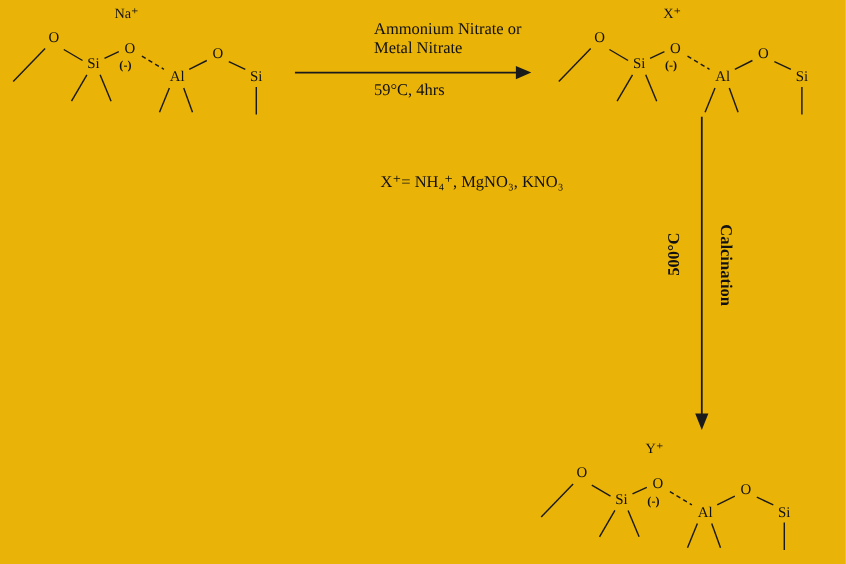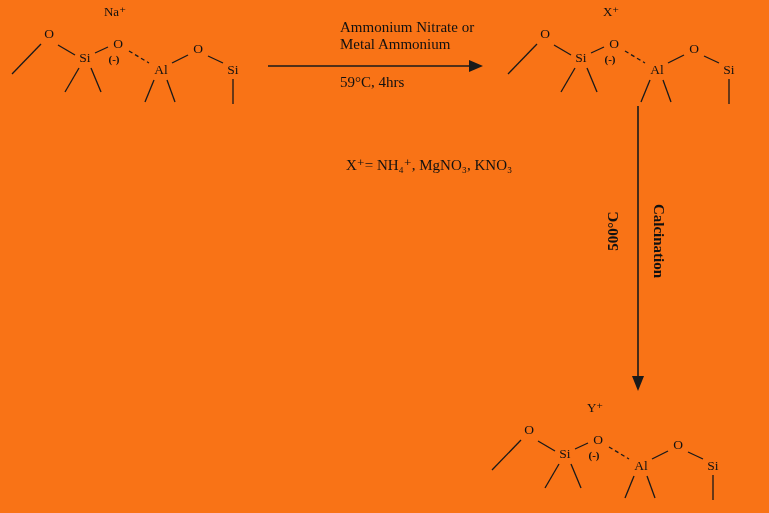--- a/index.html
+++ b/index.html
@@ -1,20 +1,20 @@
 <!DOCTYPE html>
 <html><head>
 <meta charset="utf-8">
 <style>
   html, body { margin: 0; padding: 0; background: #ffffff; }
   .canvas {
     position: relative;
     width: 769px;
     height: 513px;
-    background: #f97316;
+    background: #eab308;
     font-family: "Liberation Serif", "DejaVu Serif", serif;
     color: #111111;
     overflow: hidden;
   }
   .structure { position: absolute; }
   .structure line { stroke: #1a1a1a; stroke-width: 1.3; }
   .structure line.dashed { stroke-dasharray: 4 3; }
   .structure text {
     font-family: "Liberation Serif", "DejaVu Serif", serif;
     font-size: 13.5px;
@@ -64,21 +64,21 @@
     <text x="159" y="74">Al</text>
     <text x="196" y="53">O</text>
     <text x="231" y="74">Si</text>
   </svg>
 
   <svg class="arrow-svg" style="left:268px; top:56px;" width="216" height="20" viewBox="0 0 216 20">
     <line x1="0" y1="10" x2="203" y2="10"></line>
     <polygon points="201,4 215,10 201,16"></polygon>
   </svg>
   <div class="txt" style="left:312px; top:19px;">Ammonium Nitrate or</div>
-  <div class="txt" style="left:312px; top:36px;">Metal Ammonium</div>
+  <div class="txt" style="left:312px; top:36px;">Metal Nitrate</div>
   <div class="txt" style="left:312px; top:74px;">59°C, 4hrs</div>
 
   <svg class="structure" style="left:498px; top:0;" width="260" height="115" viewBox="0 0 260 115">
     <g>
       <line x1="10" y1="74" x2="39" y2="44"></line>
       <line x1="56" y1="45" x2="73" y2="55"></line>
       <line x1="77" y1="68" x2="63" y2="92"></line>
       <line x1="89" y1="68" x2="99" y2="92"></line>
       <line x1="93" y1="53" x2="106" y2="47"></line>
       <line class="dashed" x1="127" y1="51" x2="147" y2="63"></line>

